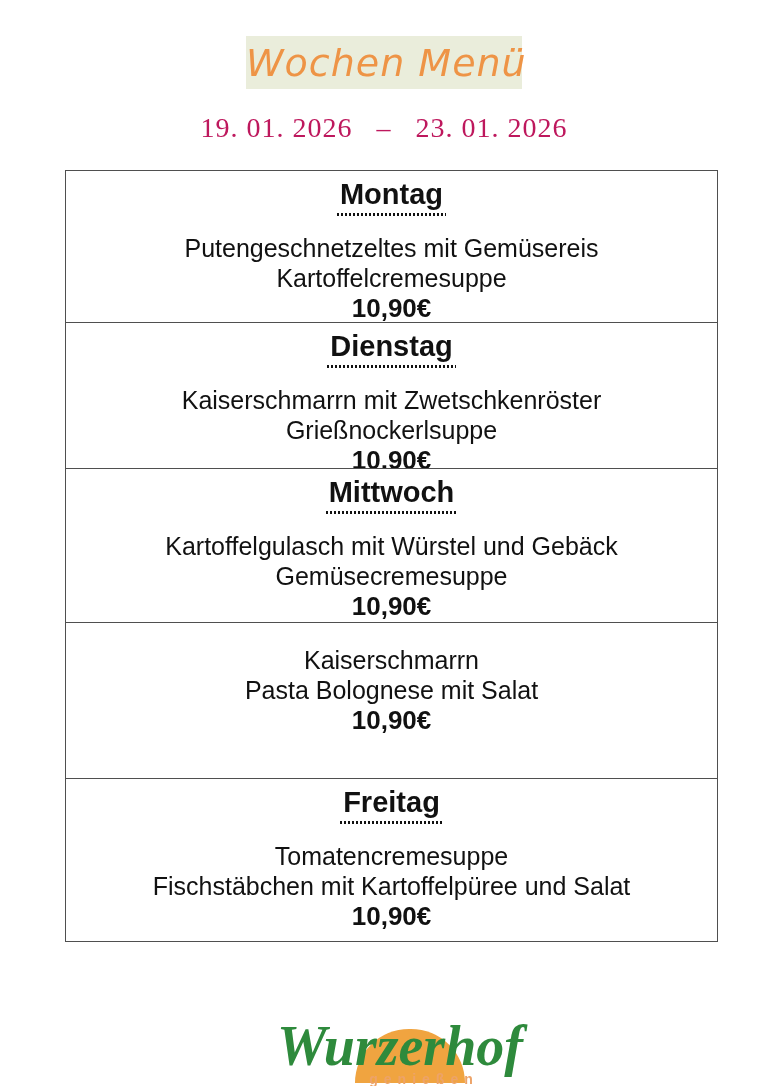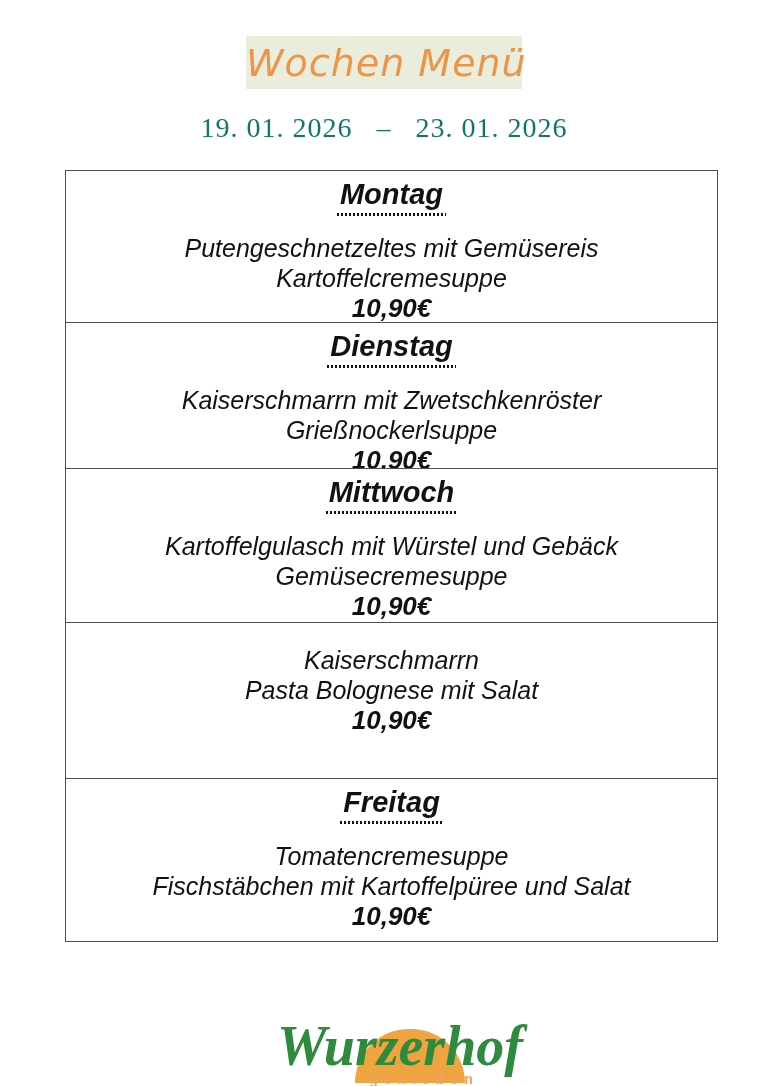--- a/index.html
+++ b/index.html
@@ -31,38 +31,37 @@
 
   
   .date-range {
     position: absolute;
     left: 0; top: 112px;
     width: 768px;
     text-align: center;
     font-family: "Liberation Serif", serif;
     font-size: 28px;
     letter-spacing: 1px;
-    color: #0f766e;
+    color: #be185d;
     white-space: pre;
   }
 
   
   .menu-table {
     position: absolute;
     left: 65px; top: 170px;
     width: 653px;
     border: 1px solid #4f4f4f;
     background: #ffffff;
   }
   .menu-row {
     border-bottom: 1px solid #4f4f4f;
     text-align: center;
     padding-top: 5px;
     overflow: hidden;
-    font-style: italic;
   }
   .menu-row:nth-child(1) { height: 152px; }
   .menu-row:nth-child(2) { height: 146px; }
   .menu-row:nth-child(3) { height: 154px; }
   .menu-row:nth-child(4) { height: 156px; }
   .menu-row:nth-child(5) { height: 162px; border-bottom: none; }
 
   .day-name {
     display: inline-block;
     font-size: 29px;

